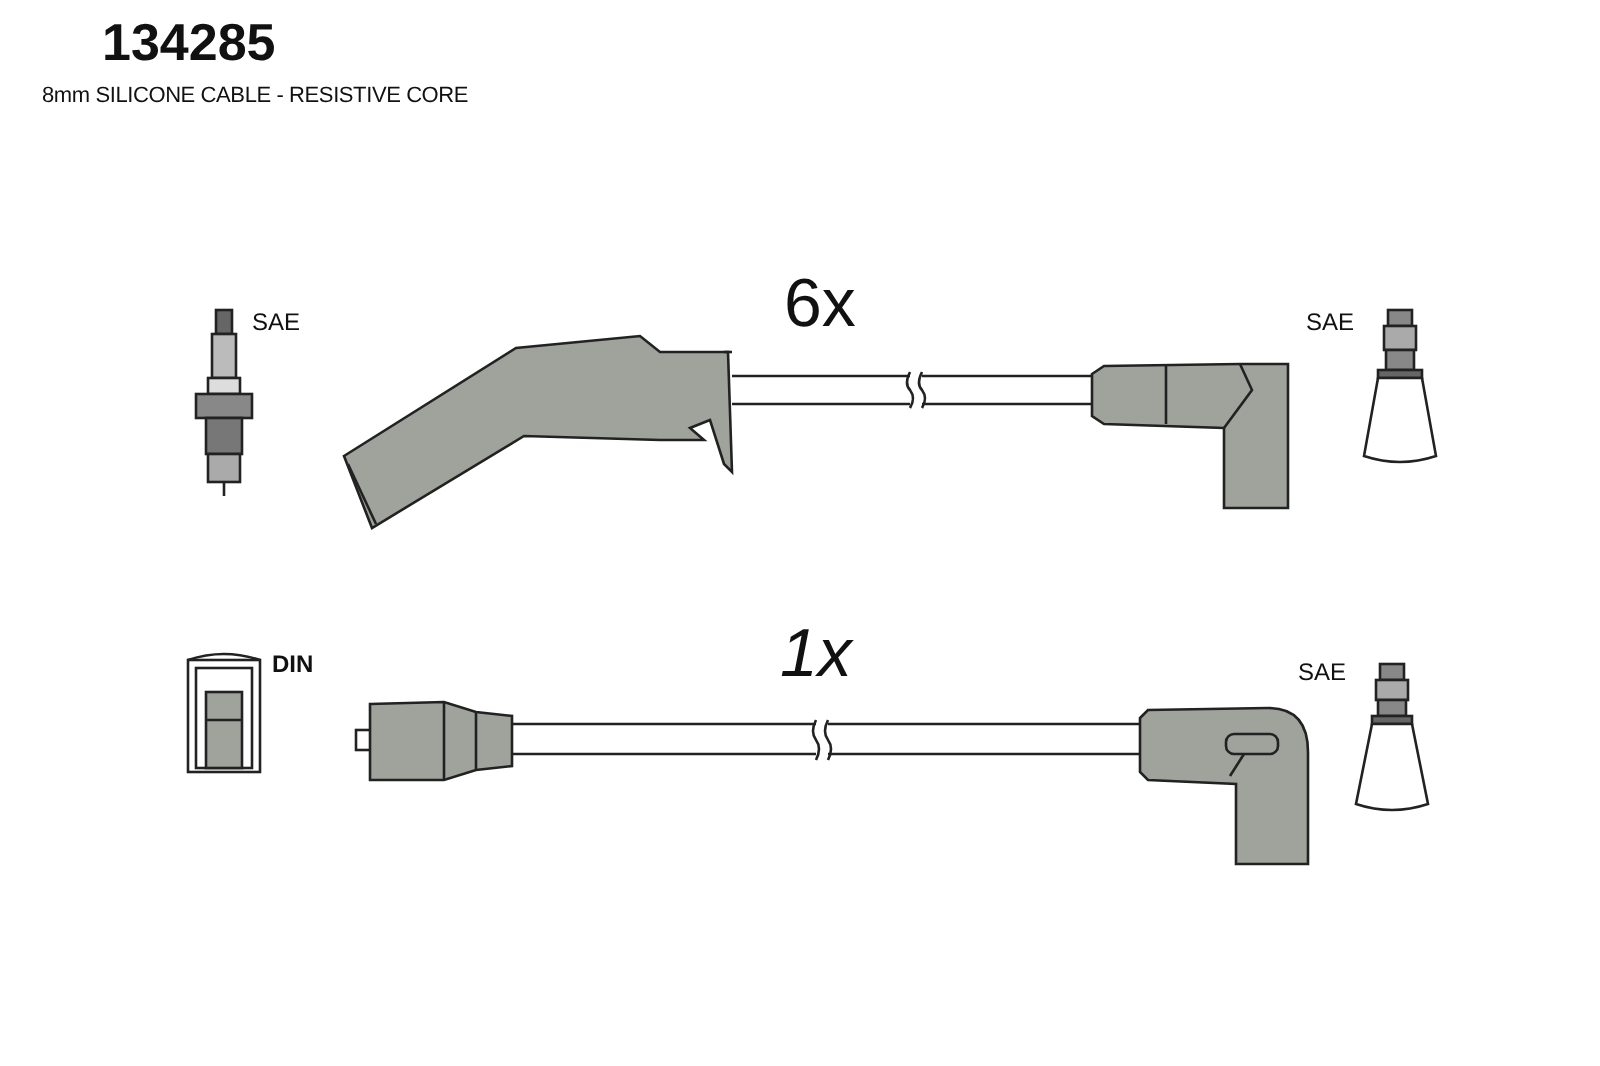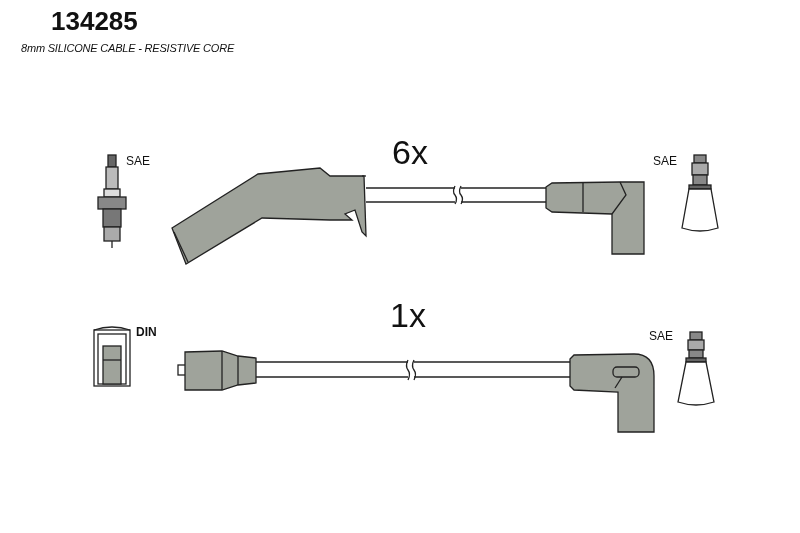--- a/index.html
+++ b/index.html
@@ -1,30 +1,30 @@
 <!DOCTYPE html>
 <html><head>
 <meta charset="utf-8">
 <style>
   html,body{margin:0;padding:0;background:#ffffff;}
   body{width:800px;height:533px;position:relative;overflow:hidden;font-family:"Liberation Sans",sans-serif;color:#111;}
   .title{position:absolute;left:51px;top:6px;font-size:26px;font-weight:bold;letter-spacing:0px;}
-  .subtitle{position:absolute;left:21px;top:42px;font-size:11px;letter-spacing:-0.2px;font-style:italic;}
+  .subtitle{position:absolute;left:21px;top:42px;font-size:11px;letter-spacing:-0.2px;}
   .qty{position:absolute;font-size:34px;}
   .lbl{position:absolute;font-size:12px;}
   svg{position:absolute;left:0;top:0;}
 </style>
 </head>
 <body>
 
 <div class="title">134285</div>
 <div class="subtitle">8mm SILICONE CABLE - RESISTIVE CORE</div>
 
 <div class="qty" style="left:392px;top:133px;">6x</div>
-<div class="qty" style="left:390px;top:296px;">1x</div>
+<div class="qty" style="left:390px;top:308px;font-style:italic;">1x</div>
 
 <div class="lbl" style="left:126px;top:154px;">SAE</div>
 <div class="lbl" style="left:653px;top:154px;">SAE</div>
 <div class="lbl" style="left:136px;top:325px;font-weight:bold;">DIN</div>
 <div class="lbl" style="left:649px;top:329px;">SAE</div>
 
 <svg width="800" height="533" viewBox="0 0 800 533">
   <g stroke="#222" stroke-width="1.3" fill="#9fa39b">
 
     <g>

